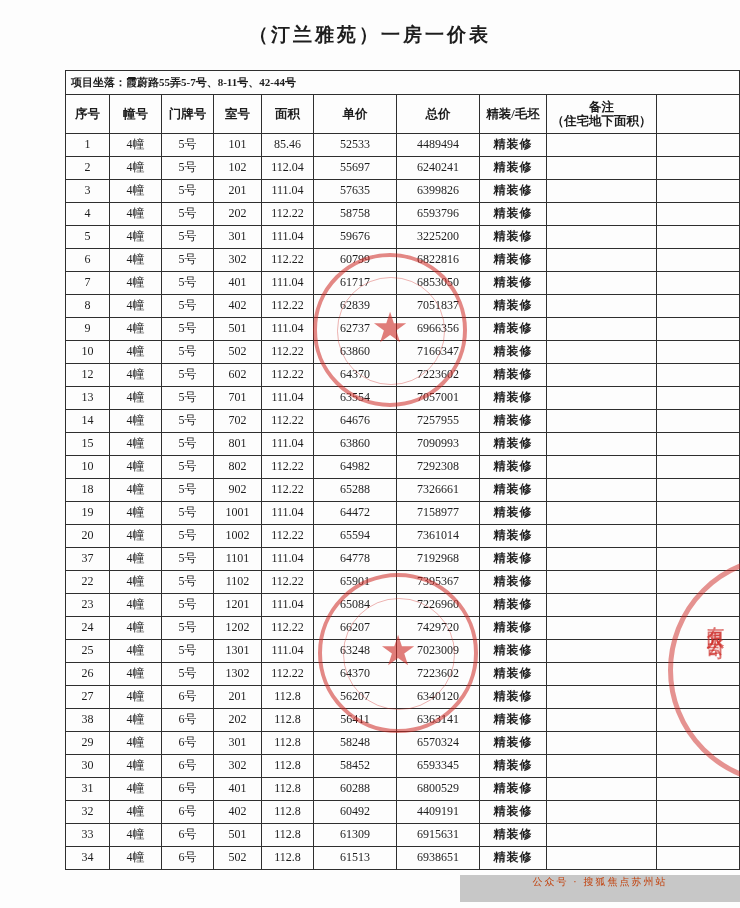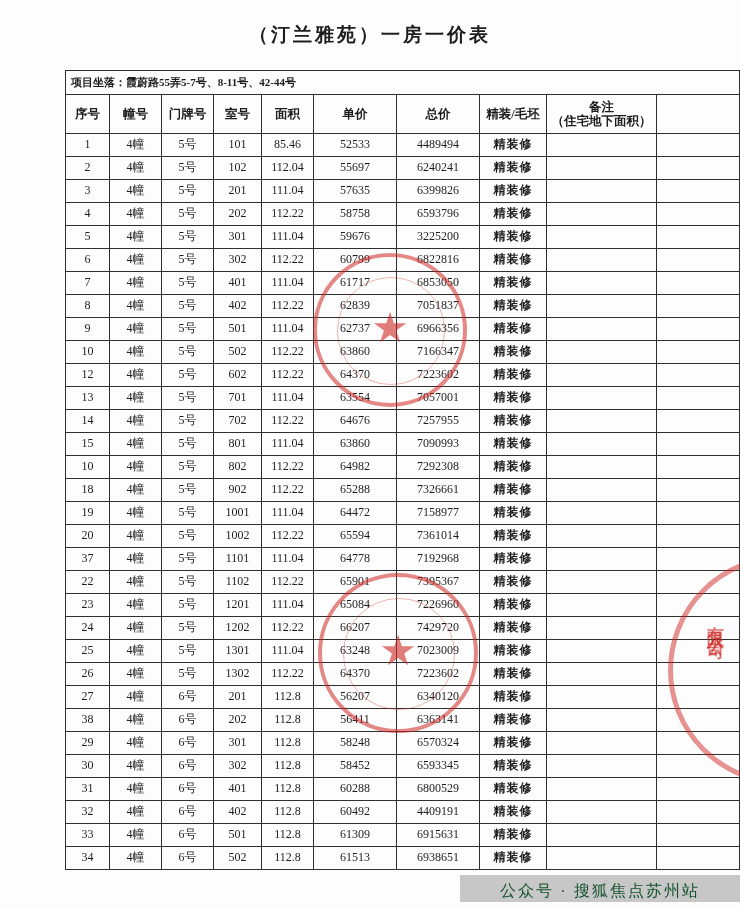--- a/index.html
+++ b/index.html
@@ -51,23 +51,23 @@
   }
   .seal-edge-text{
     position:absolute;left:704px;top:612px;height:130px;
     writing-mode:vertical-rl;text-orientation:upright;
     color:rgba(205,40,35,.65);font-size:17px;font-weight:bold;letter-spacing:6px;
     pointer-events:none;
   }
   
   .watermark{
     position:absolute;right:0;bottom:6px;width:280px;height:27px;
-    background:rgba(185,185,185,.8);color:#14532d;
-    display:flex;align-items:flex-end;justify-content:center;
-    font-size:16px;letter-spacing:2px;font-family:"Liberation Sans",sans-serif;
+    background:rgba(185,185,185,.8);color:#c2410c;
+    display:flex;align-items:flex-start;justify-content:center;
+    font-size:10px;letter-spacing:2px;font-family:"Liberation Sans",sans-serif;
   }
 </style>
 </head>
 <body>
 
 <div class="page">
 
   <div class="title">（汀兰雅苑）一房一价表</div>
 
   <table class="price">

